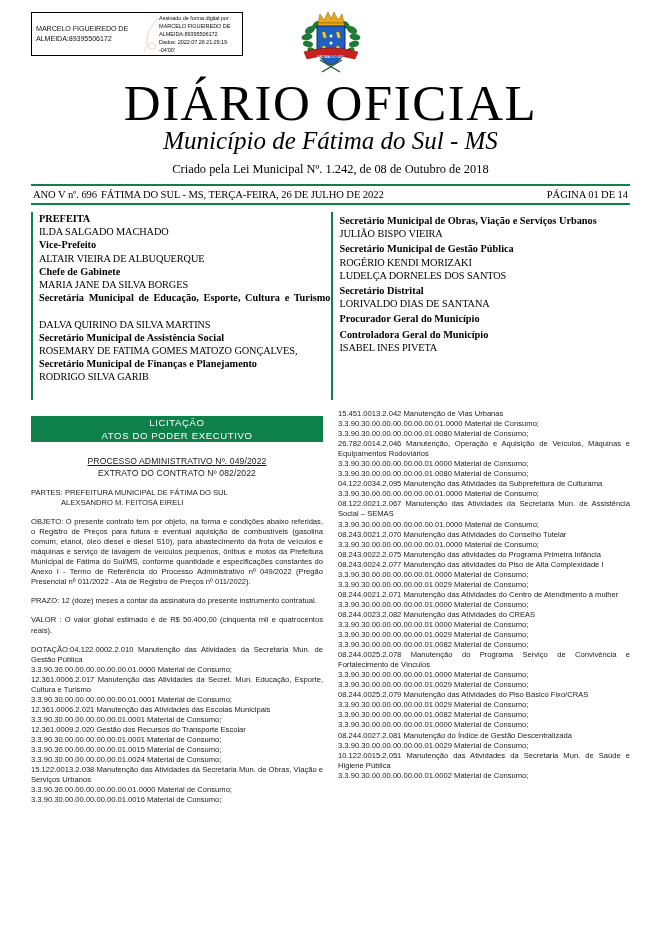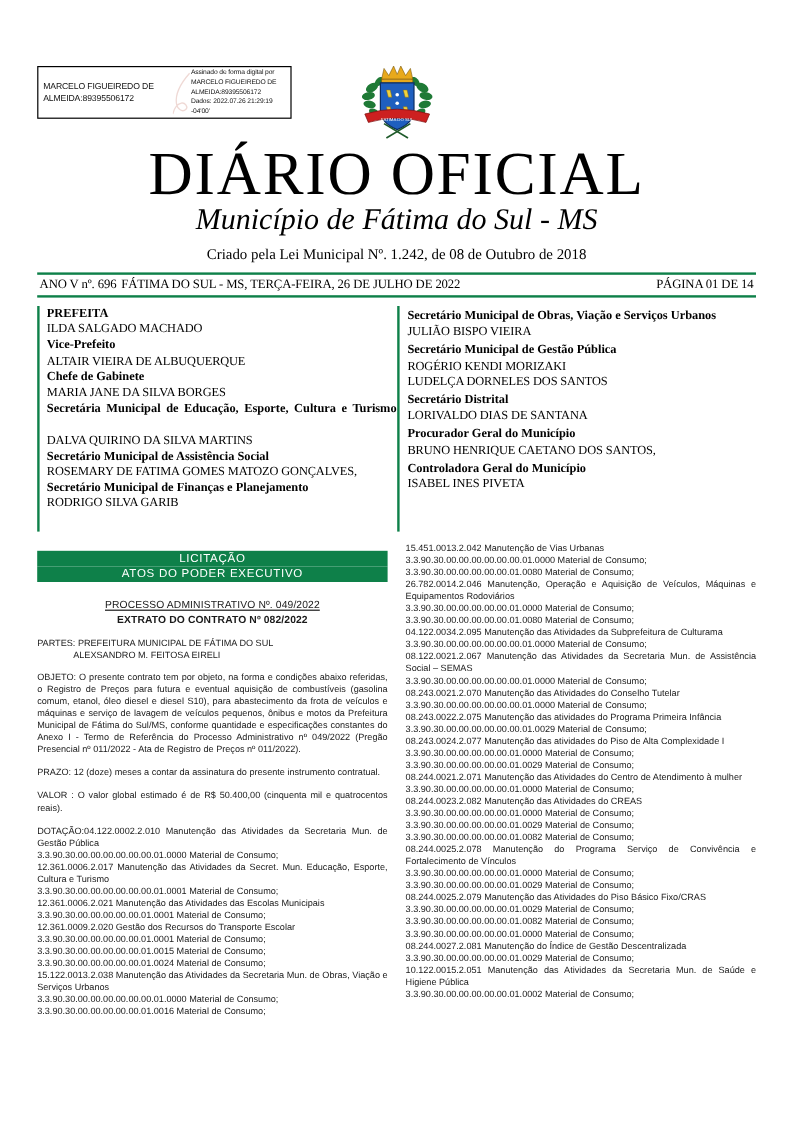--- a/index.html
+++ b/index.html
@@ -14,21 +14,20 @@
     color: #000;
     overflow: hidden;
     position: relative;
   }
   .page {
     width: 661px;
     height: 811px;
     position: relative;
     box-sizing: border-box;
     padding: 0 31px;
-    margin-top: 43px;
   }
 
   
   .top-head {
     position: relative;
     height: 78px;
   }
   .sig-box {
     position: absolute;
     left: 0px;
@@ -175,21 +174,21 @@
     text-align: center;
     font-weight: normal;
     font-size: 8.6px;
     line-height: 11.5px;
     text-decoration: underline;
     margin: 0;
     letter-spacing: 0.1px;
   }
   .proc-sub {
     text-align: center;
-    font-weight: bold;
+    font-weight: normal;
     font-size: 8.6px;
     line-height: 11.5px;
     margin: 0 0 9px 0;
     letter-spacing: 0.1px;
   }
   .partes-line { margin: 0; }
   .partes-line.ind { padding-left: 30px; }
   .para {
     text-align: justify;
     margin: 9px 0 0 0;
@@ -294,21 +293,20 @@
     </div>
     <div class="off-col right">
       <p class="off-role">Secretário Municipal de Obras, Viação e Serviços Urbanos</p>
       <p class="off-name">JULIÃO BISPO VIEIRA</p>
       <p class="off-role">Secretário Municipal de Gestão Pública</p>
       <p class="off-name">ROGÉRIO KENDI MORIZAKI</p>
       <p class="off-name">LUDELÇA DORNELES DOS SANTOS</p>
       <p class="off-role">Secretário Distrital</p>
       <p class="off-name">LORIVALDO DIAS DE SANTANA</p>
       <p class="off-role">Procurador Geral do Município</p>
-      <p class="off-name">BRUNO HENRIQUE CAETANO DOS SANTOS,</p>
       <p class="off-role">Controladora Geral do Município</p>
       <p class="off-name">ISABEL INES PIVETA</p>
     </div>
   </div>
 
   <div class="columns">
 
     <div class="col left">
 
       <div class="banner b2">LICITAÇÃO</div>
@@ -351,21 +349,20 @@
         <p>26.782.0014.2.046 Manutenção, Operação e Aquisição de Veículos, Máquinas e Equipamentos Rodoviários</p>
         <p class="nojust">3.3.90.30.00.00.00.00.00.01.0000 Material de Consumo;</p>
         <p class="nojust">3.3.90.30.00.00.00.00.00.01.0080 Material de Consumo;</p>
         <p>04.122.0034.2.095 Manutenção das Atividades da Subprefeitura de Culturama</p>
         <p class="nojust">3.3.90.30.00.00.00.00.00.00.01.0000 Material de Consumo;</p>
         <p>08.122.0021.2.067 Manutenção das Atividades da Secretaria Mun. de Assistência Social – SEMAS</p>
         <p class="nojust">3.3.90.30.00.00.00.00.00.00.01.0000 Material de Consumo;</p>
         <p>08.243.0021.2.070 Manutenção das Atividades do Conselho Tutelar</p>
         <p class="nojust">3.3.90.30.00.00.00.00.00.00.01.0000 Material de Consumo;</p>
         <p>08.243.0022.2.075 Manutenção das atividades do Programa Primeira Infância</p>
-        <p class="nojust">3.3.90.30.00.00.00.00.00.00.01.0029 Material de Consumo;</p>
         <p> 08.243.0024.2.077 Manutenção das atividades do Piso de Alta Complexidade I</p>
         <p class="nojust">3.3.90.30.00.00.00.00.00.01.0000 Material de Consumo;</p>
         <p class="nojust">3.3.90.30.00.00.00.00.00.01.0029 Material de Consumo;</p>
         <p>08.244.0021.2.071 Manutenção das Atividades do Centro de Atendimento à mulher</p>
         <p class="nojust">3.3.90.30.00.00.00.00.00.01.0000 Material de Consumo;</p>
         <p class="nojust">08.244.0023.2.082 Manutenção das Atividades do CREAS</p>
         <p class="nojust">3.3.90.30.00.00.00.00.00.01.0000 Material de Consumo;</p>
         <p class="nojust">3.3.90.30.00.00.00.00.00.01.0029 Material de Consumo;</p>
         <p class="nojust">3.3.90.30.00.00.00.00.00.01.0082 Material de Consumo;</p>
         <p>08.244.0025.2.078 Manutenção do Programa Serviço de Convivência e Fortalecimento de Vínculos</p>

